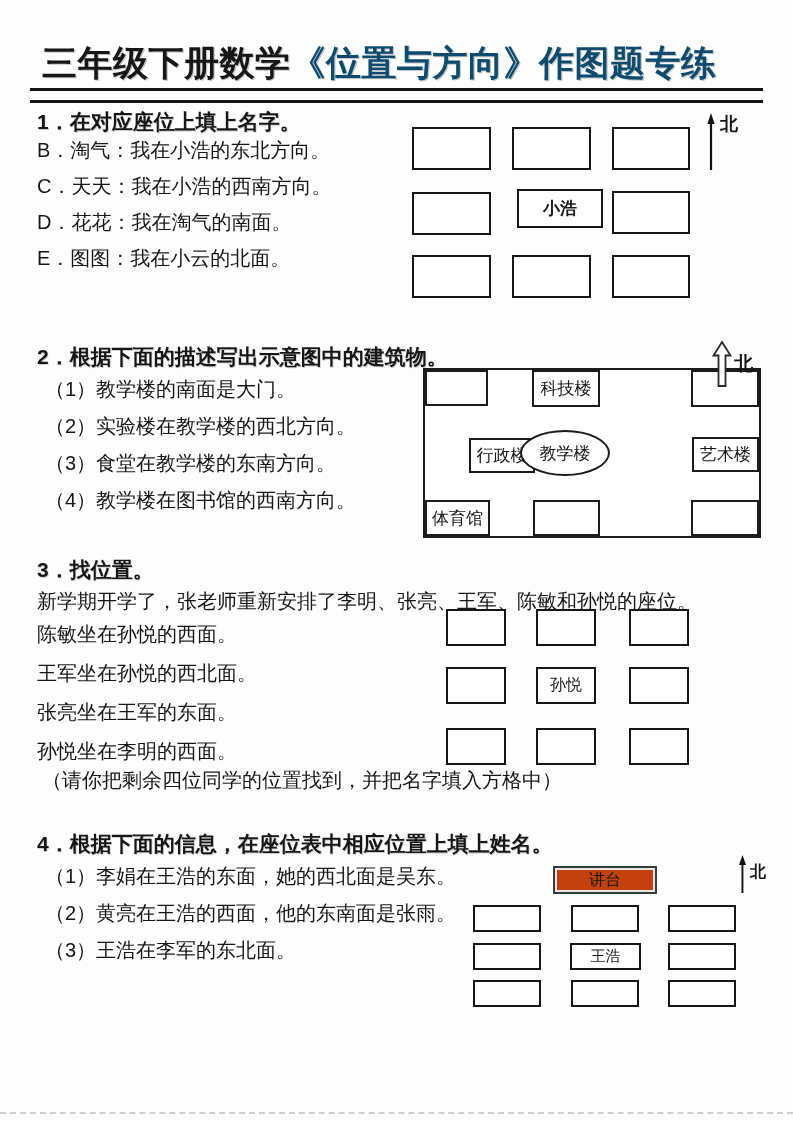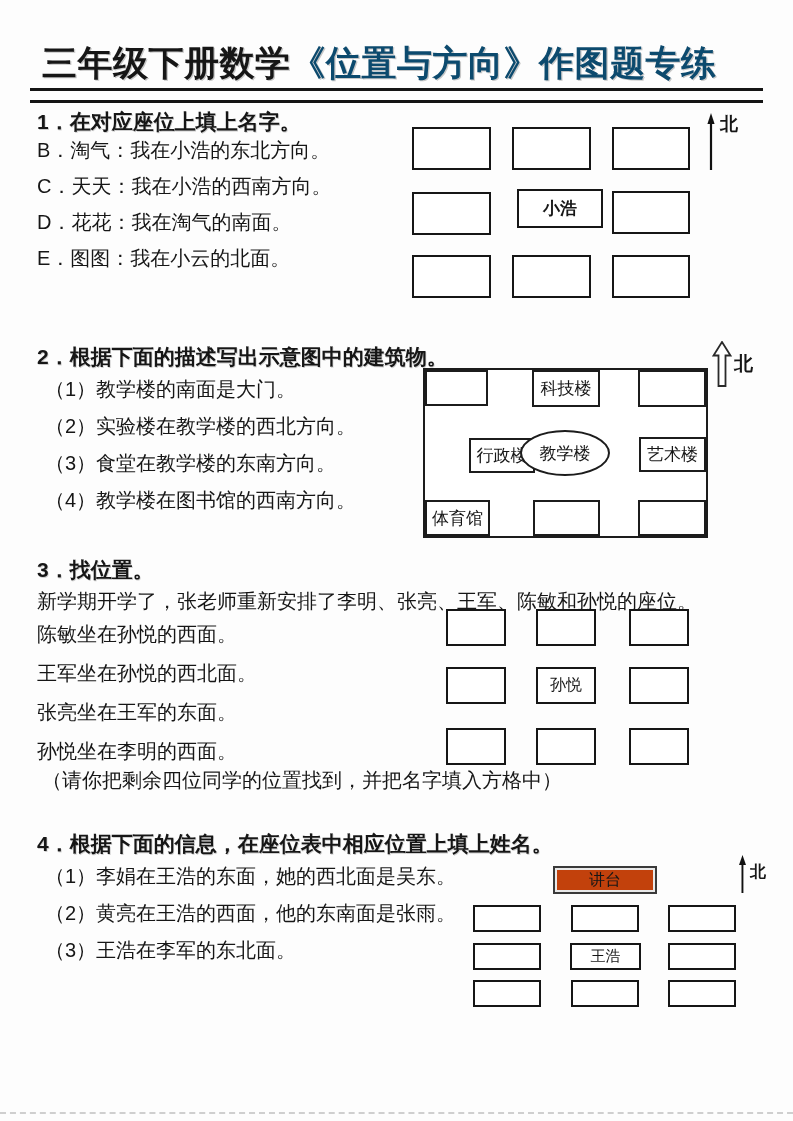--- a/index.html
+++ b/index.html
@@ -32,21 +32,21 @@
   .plain{position:absolute;font-size:20px;white-space:nowrap;line-height:22px;}
   
   .seatgrid{position:absolute;}
   .seat{
     position:absolute;box-sizing:border-box;border:2px solid #161616;background:#fff;
     display:flex;align-items:center;justify-content:center;
   }
   .seat.bold{font-weight:700;}
   
   .campus{
-    position:absolute;left:423px;top:368px;width:285px;height:170px;
+    position:absolute;left:423px;top:368px;width:338px;height:170px;
     box-sizing:border-box;border:2px solid #1c1c1c;background:#fff;
   }
   .bldg{
     position:absolute;box-sizing:border-box;border:2px solid #1c1c1c;background:#fff;
     display:flex;align-items:center;justify-content:center;font-size:17px;white-space:nowrap;
   }
   .ellipse{
     position:absolute;left:95px;top:60px;width:90px;height:46px;box-sizing:border-box;
     border:2px solid #1c1c1c;border-radius:50%;background:#fff;
     display:flex;align-items:center;justify-content:center;font-size:17px;white-space:nowrap;

